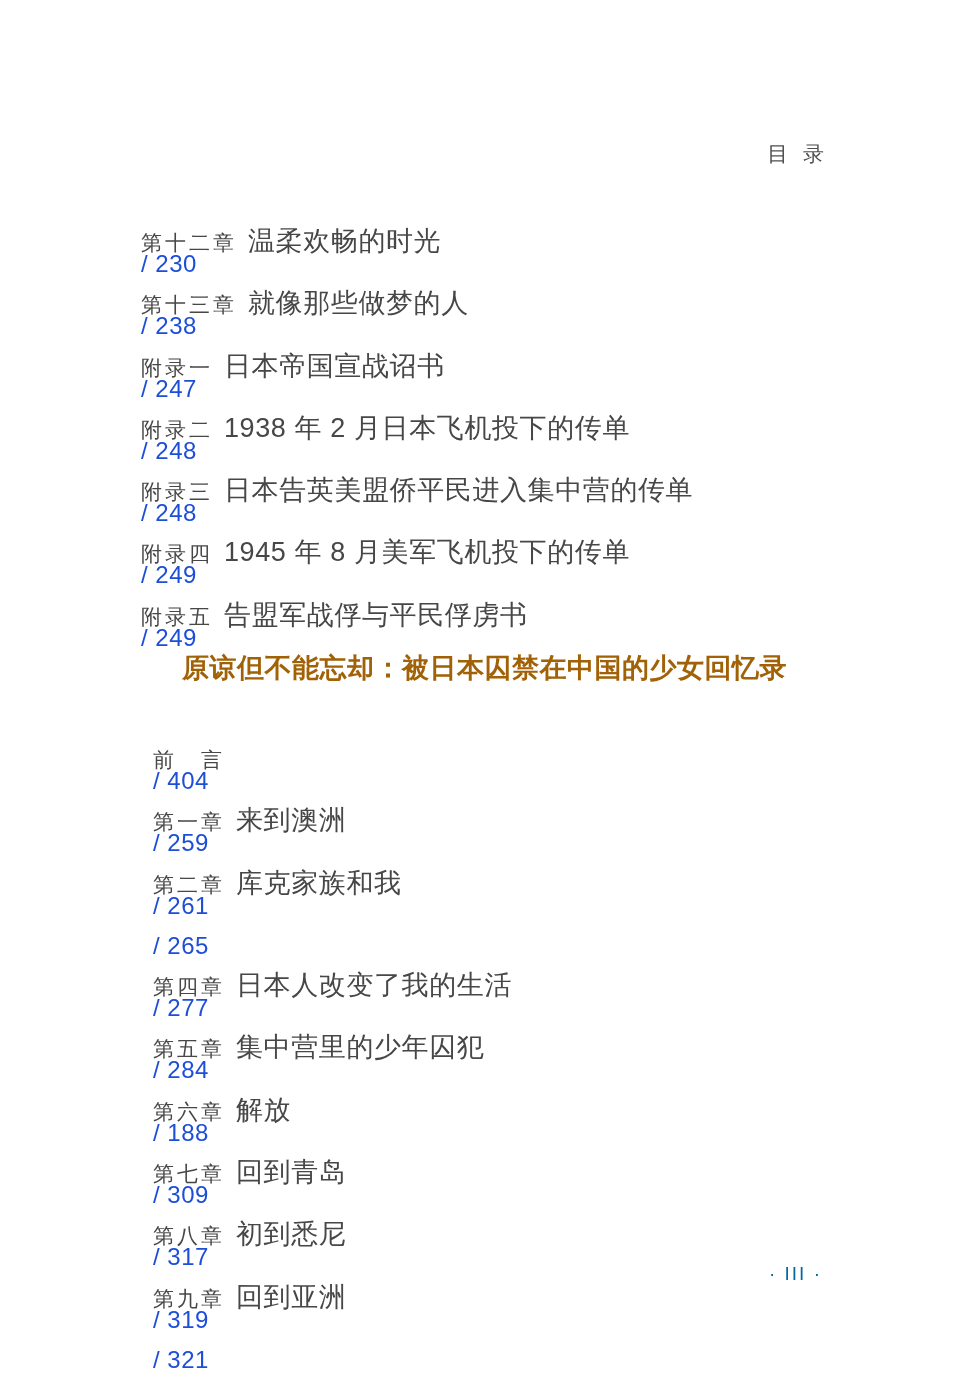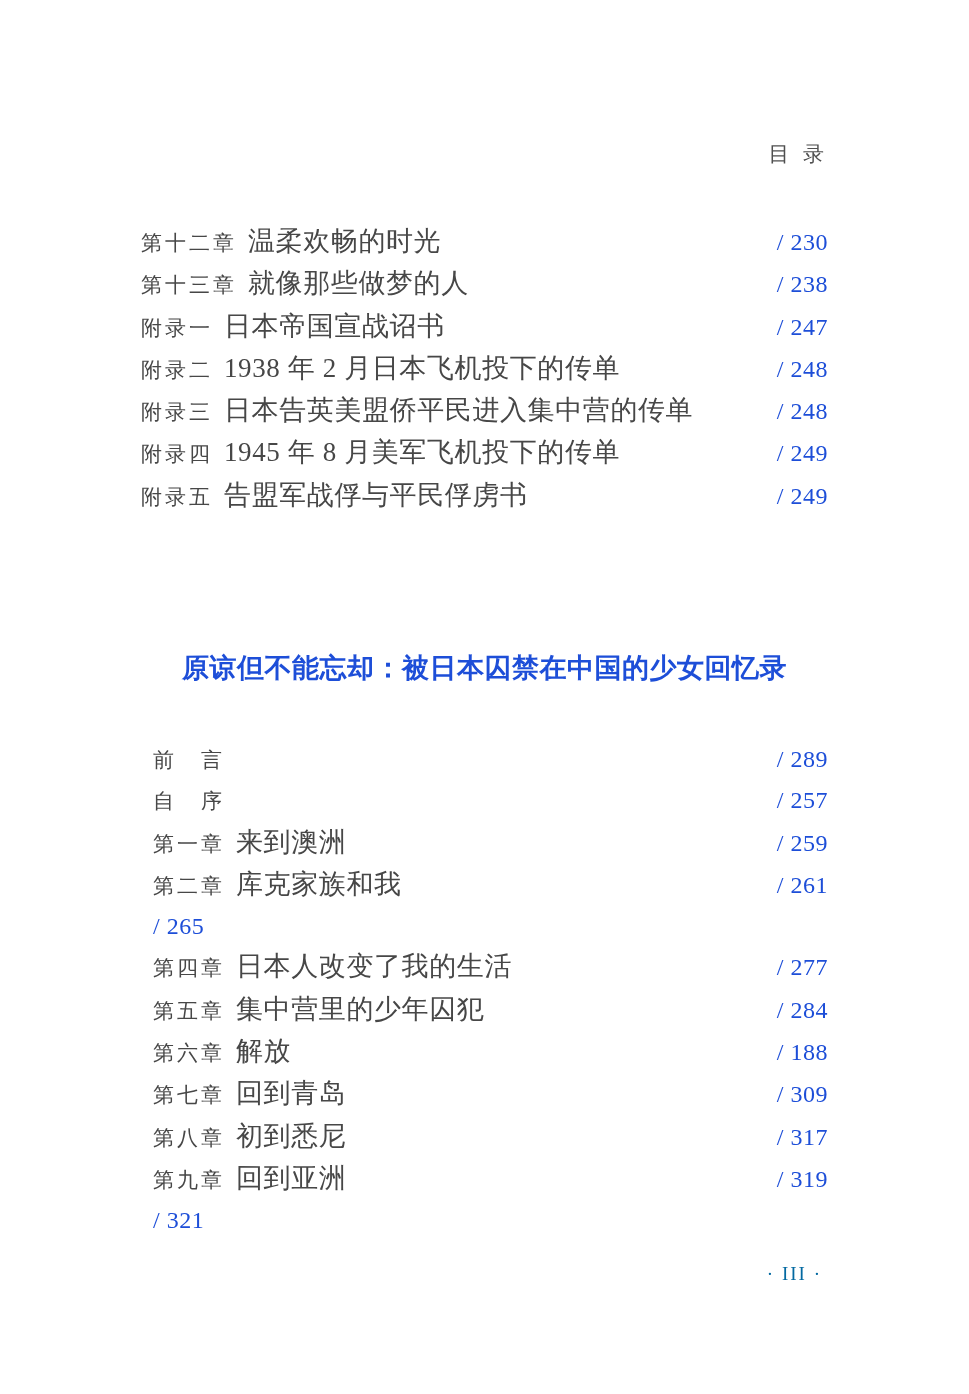--- a/index.html
+++ b/index.html
@@ -5,21 +5,21 @@
   html, body {
     margin: 0;
     padding: 0;
     background: #ffffff;
   }
   .page {
     position: relative;
     width: 969px;
     height: 1394px;
     background: #ffffff;
-    font-family: Liberation Serif, serif;
+    font-family: Liberation Sans, sans-serif;
     color: #474747;
     overflow: hidden;
   }
   .toc-header {
     position: absolute;
     top: 140px;
     right: 144px;
     font-size: 21px;
     letter-spacing: 1px;
     color: #4f4f4f;
@@ -27,24 +27,25 @@
   }
   .toc-list {
     position: absolute;
     left: 141px;
     right: 141px;
   }
   #list-1 { top: 231px; }
   #list-2 { top: 749px; margin-left: 12px; }
   .toc-row {
     display: flex;
-    justify-content: space-between;
+    justify-content: flex-start;
     align-items: baseline;
     line-height: 21px;
     margin-bottom: 19.3px;
+    flex-direction: column;
   }
   .toc-left {
     display: flex;
     align-items: baseline;
   }
   .toc-label {
     font-size: 21px;
     letter-spacing: 3px;
     white-space: pre;
   }
@@ -62,21 +63,21 @@
   }
   .section-title {
     position: absolute;
     top: 651px;
     left: 141px;
     right: 141px;
     text-align: center;
     font-size: 27px;
     font-weight: bold;
     letter-spacing: 0.5px;
-    color: #1d4ed8;
+    color: #a16207;
     line-height: 34px;
     white-space: pre;
   }
   .folio {
     position: absolute;
     top: 1263px;
     right: 147px;
     font-size: 19px;
     letter-spacing: 2px;
     color: #0369a1;
@@ -142,27 +143,21 @@
       </div>
     </div>
 
   <div class="section-title">原谅但不能忘却：被日本囚禁在中国的少女回忆录</div>
 
   <div class="toc-list" id="list-2">
       <div class="toc-row">
         <span class="toc-left">
           <span class="toc-label">前　言</span>
         </span>
-        <span class="toc-page">/ 289</span>
-      </div>
-      <div class="toc-row">
-        <span class="toc-left">
-          <span class="toc-label">自　序</span>
-        </span>
-        <span class="toc-page">/ 257</span>
+        <span class="toc-page">/ 404</span>
       </div>
       <div class="toc-row">
         <span class="toc-left">
           <span class="toc-label">第一章</span>
           <span class="toc-title">来到澳洲</span>
         </span>
         <span class="toc-page">/ 259</span>
       </div>
       <div class="toc-row">
         <span class="toc-left">

